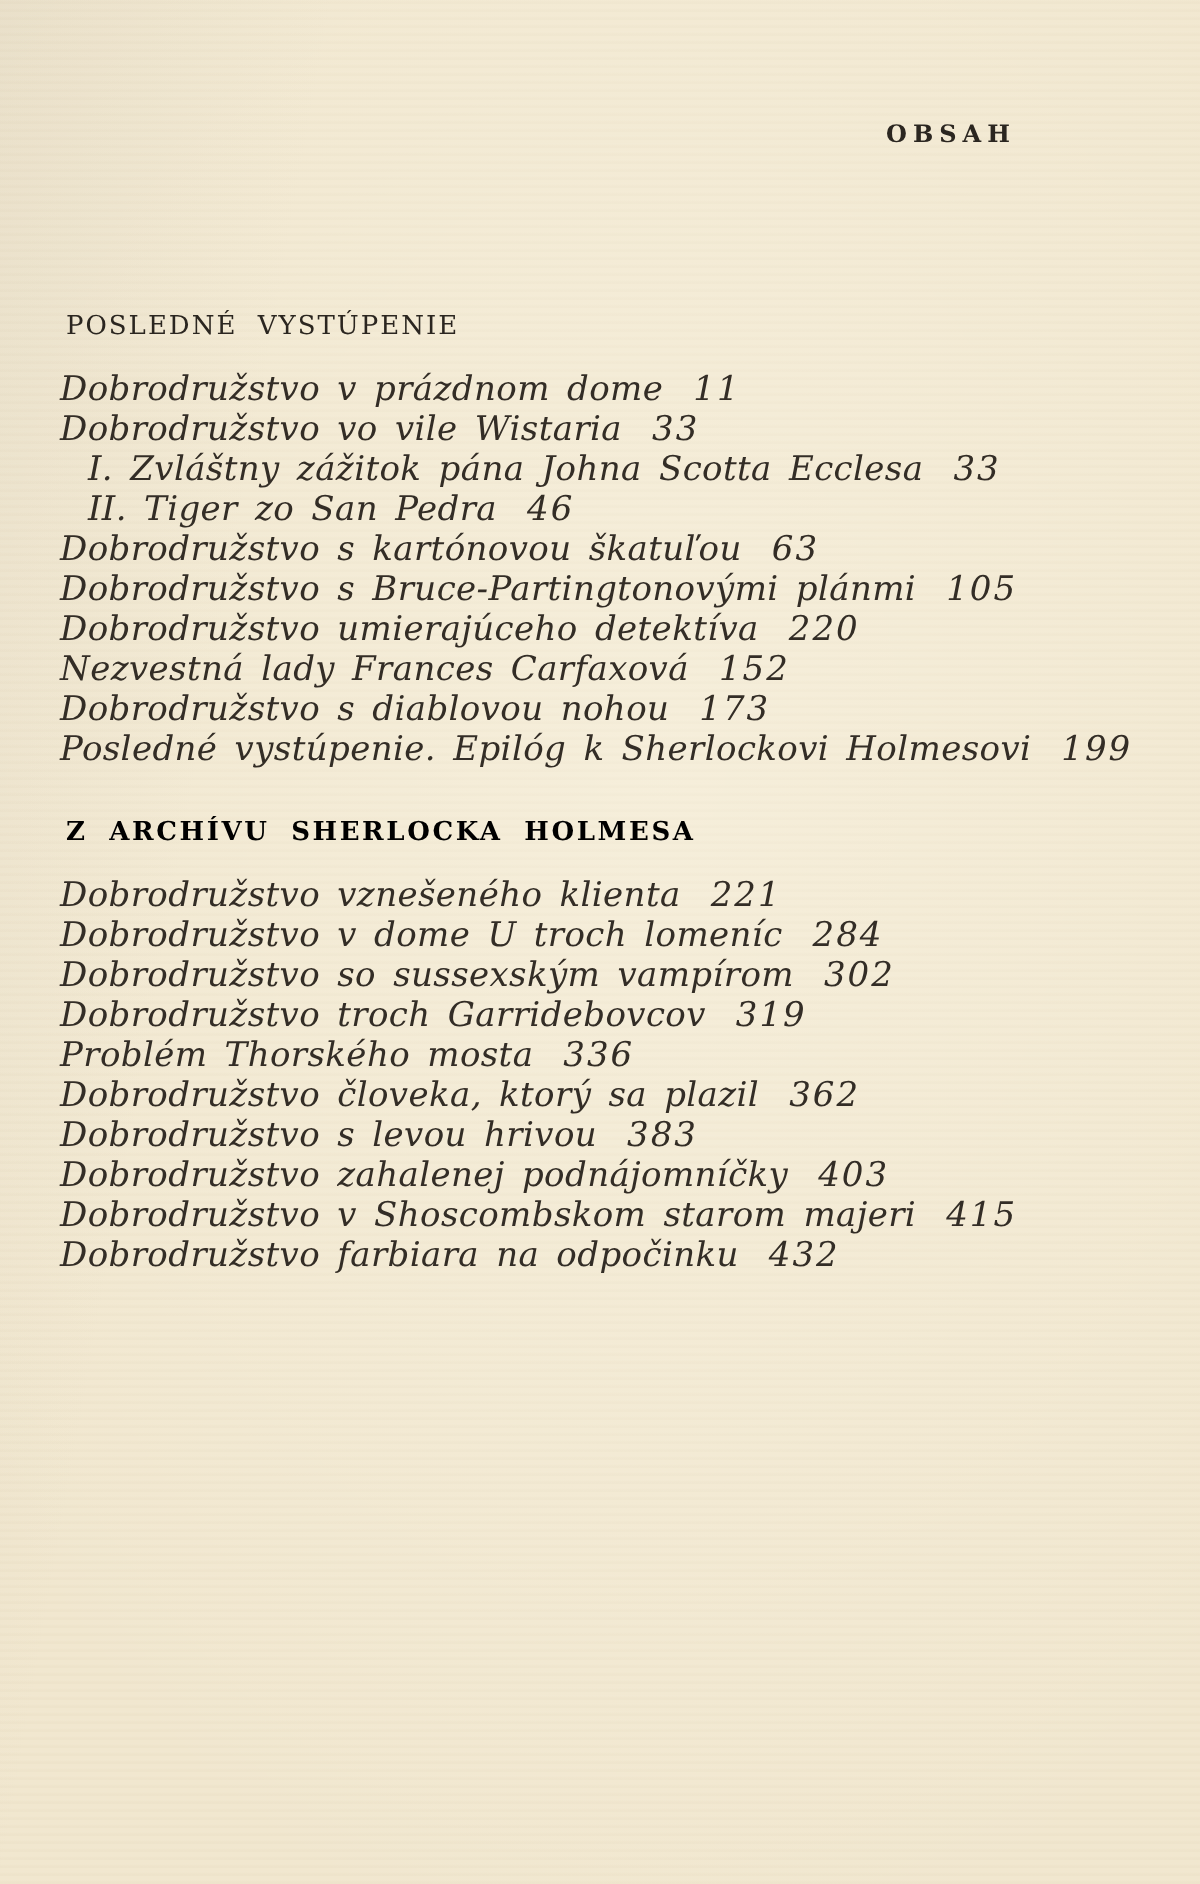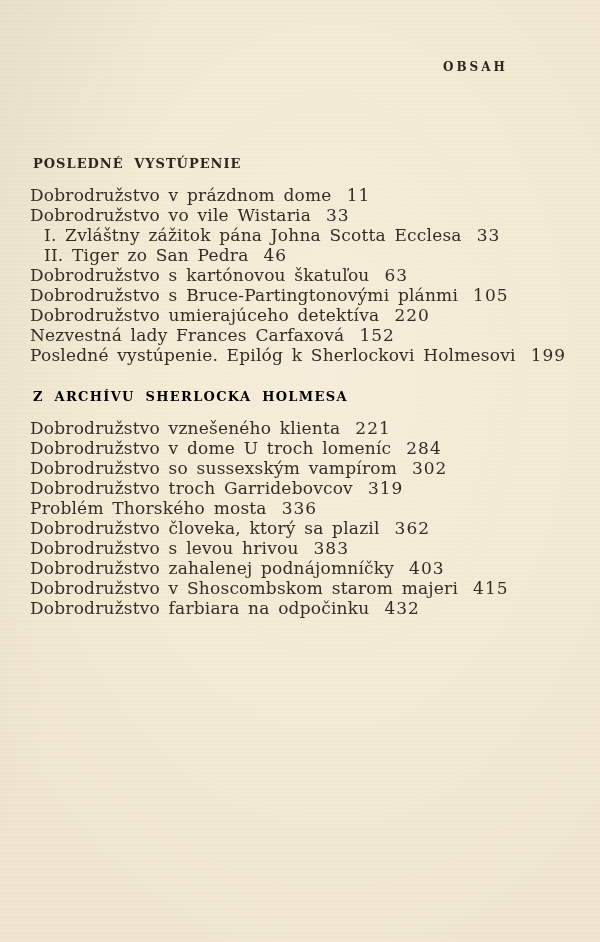--- a/index.html
+++ b/index.html
@@ -30,28 +30,28 @@
     word-spacing:2px;
   }
   .content{
     position:absolute;left:30px;top:155px;width:545px;
     color:var(--ink);
   }
   .toc-section{margin:0;}
   .toc-section + .toc-section{margin-top:23px;}
   .section-heading{
     margin:0 0 13px 3px;
-    font-size:13px;font-weight:bold;letter-spacing:1px;word-spacing:5px;
+    font-size:13px;font-weight:normal;letter-spacing:1px;word-spacing:5px;
     line-height:17px;
     color:var(--ink-heading);
   }
   .toc-section:nth-child(2) .section-heading{
     font-weight:bold;color:#000000;letter-spacing:1.3px;
   }
-  ul.entries{list-style:none;margin:0;padding:0;}
+  ul.entries{list-style:none;margin:0;padding:0;font-style:italic;}
   li.entry{
     line-height:20px;height:20px;white-space:nowrap;
     font-size:17px;
     letter-spacing:0.2px;word-spacing:3px;
   }
   li.entry.indent{padding-left:14px;}
   .entry-page{display:inline-block;margin-left:15px;letter-spacing:1px;}
 </style>
 </head>
 <body>
@@ -74,20 +74,21 @@
 
   <li class="entry"><span class="entry-title">Dobrodružstvo s kartónovou škatuľou</span><span class="entry-page">63</span></li>
 
 
   <li class="entry"><span class="entry-title">Dobrodružstvo s Bruce-Partingtonovými plánmi</span><span class="entry-page">105</span></li>
 
   <li class="entry"><span class="entry-title">Dobrodružstvo umierajúceho detektíva</span><span class="entry-page">220</span></li>
 
   <li class="entry"><span class="entry-title">Nezvestná lady Frances Carfaxová</span><span class="entry-page">152</span></li>
 
+  <li class="entry"><span class="entry-title">Dobrodružstvo s diablovou nohou</span><span class="entry-page">173</span></li>
 
   <li class="entry"><span class="entry-title">Posledné vystúpenie. Epilóg k Sherlockovi Holmesovi</span><span class="entry-page">199</span></li>
 </ul>
   </section>
 
   <section class="toc-section">
     <h2 class="section-heading">Z ARCHÍVU SHERLOCKA HOLMESA</h2>
     <ul class="entries">
   <li class="entry"><span class="entry-title">Dobrodružstvo vznešeného klienta</span><span class="entry-page">221</span></li>
 

